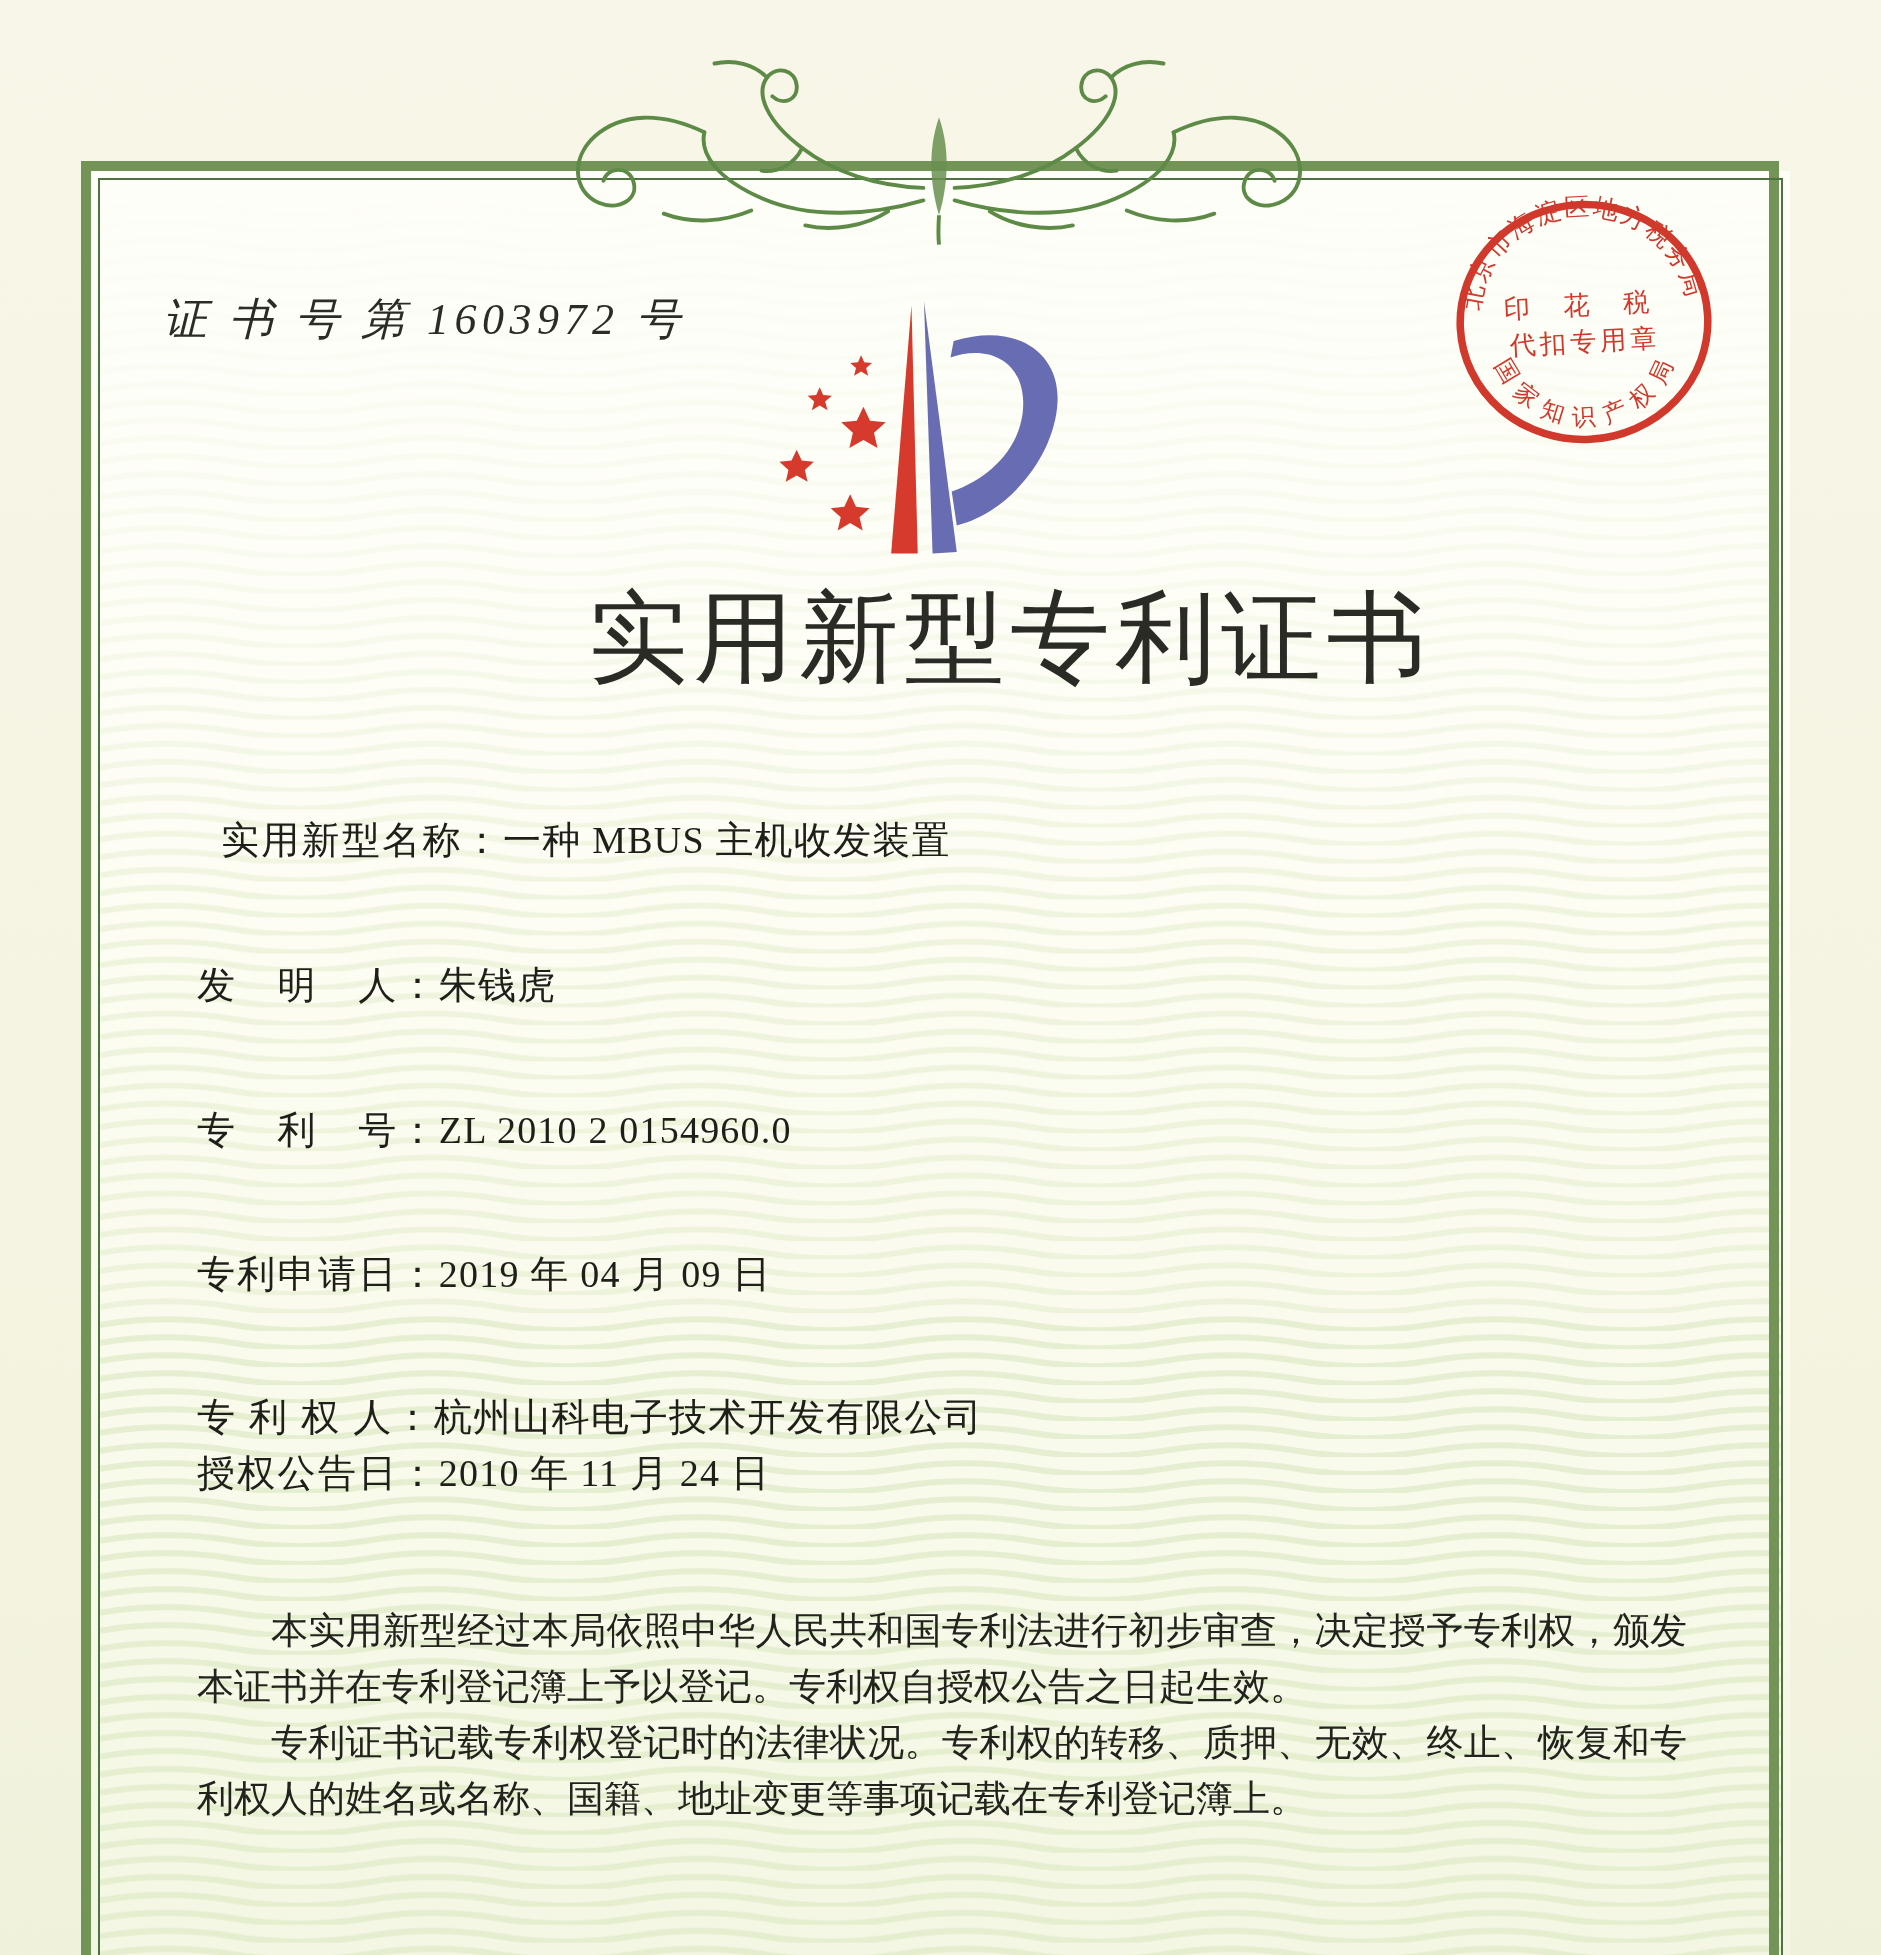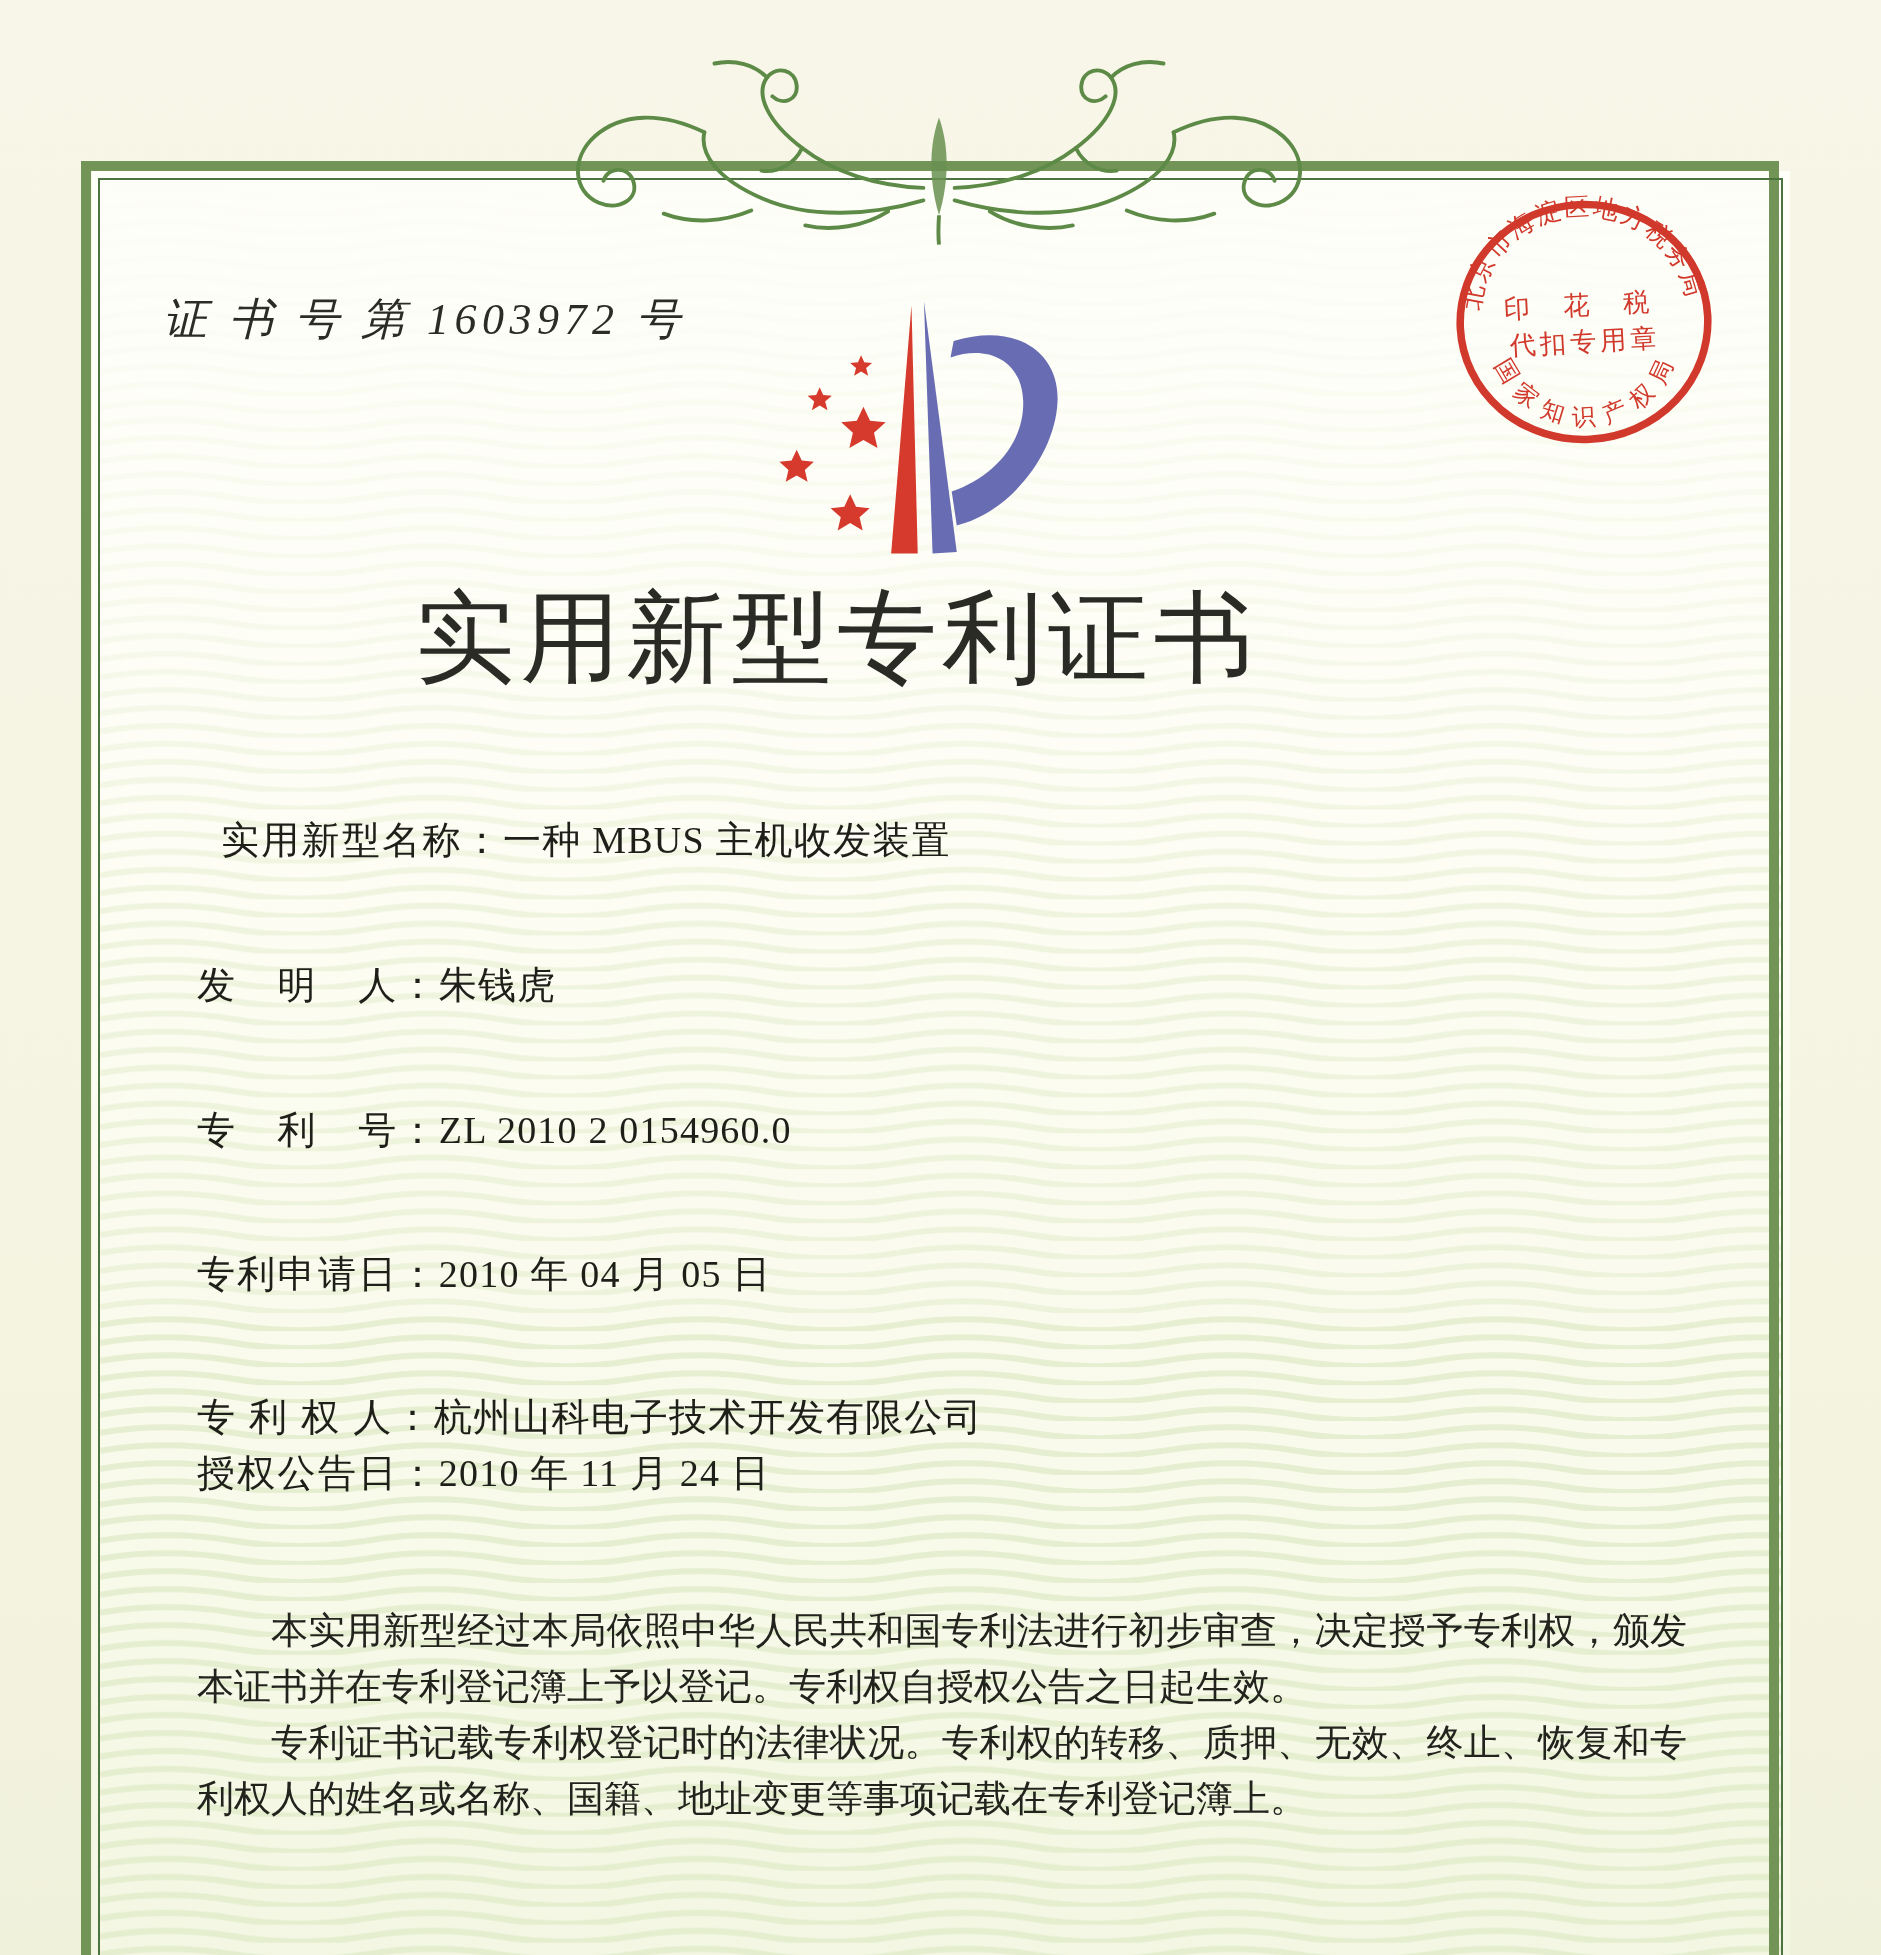--- a/index.html
+++ b/index.html
@@ -25,21 +25,21 @@
     border:10.2px solid #729457;box-sizing:border-box;
   }
   .frame-line{
     left:98px;top:178px;width:1685px;height:2394px;
     border:2.3px solid #4d7340;box-sizing:border-box;
   }
   .cert-no{
     left:163px;top:290px;font-size:44px;letter-spacing:5.5px;color:#2c2c27;white-space:nowrap;font-style:italic;
   }
   .title{
-    left:415px;top:572px;width:1017px;text-align:left;
+    left:415px;top:572px;width:1017px;text-align:right;
     font-size:100px;letter-spacing:5.5px;color:#2b2b26;font-weight:500;white-space:nowrap;
   }
   .field{
     left:197px;font-size:38px;color:#1f1f1a;white-space:nowrap;letter-spacing:1.2px;
   }
   .field .lbl{letter-spacing:2.3px;}
   .body-block{
     left:197px;top:1603px;width:1490px;
     font-size:37px;line-height:56px;text-align:justify;color:#23231e;
   }
@@ -119,21 +119,21 @@
 <div class="abs field" style="top:815px;margin-left:24px;">
   <span class="lbl">实用新型名称：</span><span>一种 MBUS 主机收发装置</span>
 </div>
 <div class="abs field" style="top:960px;">
   <span class="lbl">发　明　人：</span><span>朱钱虎</span>
 </div>
 <div class="abs field" style="top:1105px;">
   <span class="lbl">专　利　号：</span><span>ZL 2010 2 0154960.0</span>
 </div>
 <div class="abs field" style="top:1249px;">
-  <span class="lbl">专利申请日：</span><span>2010 年 04 月 05 日</span>
+  <span class="lbl">专利申请日：</span><span>2019 年 04 月 09 日</span>
 </div>
 <div class="abs field" style="top:1392px;">
   <span class="lbl">专 利 权 人：</span><span>杭州山科电子技术开发有限公司</span>
 </div>
 <div class="abs field" style="top:1448px;">
   <span class="lbl">授权公告日：</span><span>2010 年 11 月 24 日</span>
 </div>
 
 <div class="abs body-block">
   <p>本实用新型经过本局依照中华人民共和国专利法进行初步审查，决定授予专利权，颁发本证书并在专利登记簿上予以登记。专利权自授权公告之日起生效。</p>

